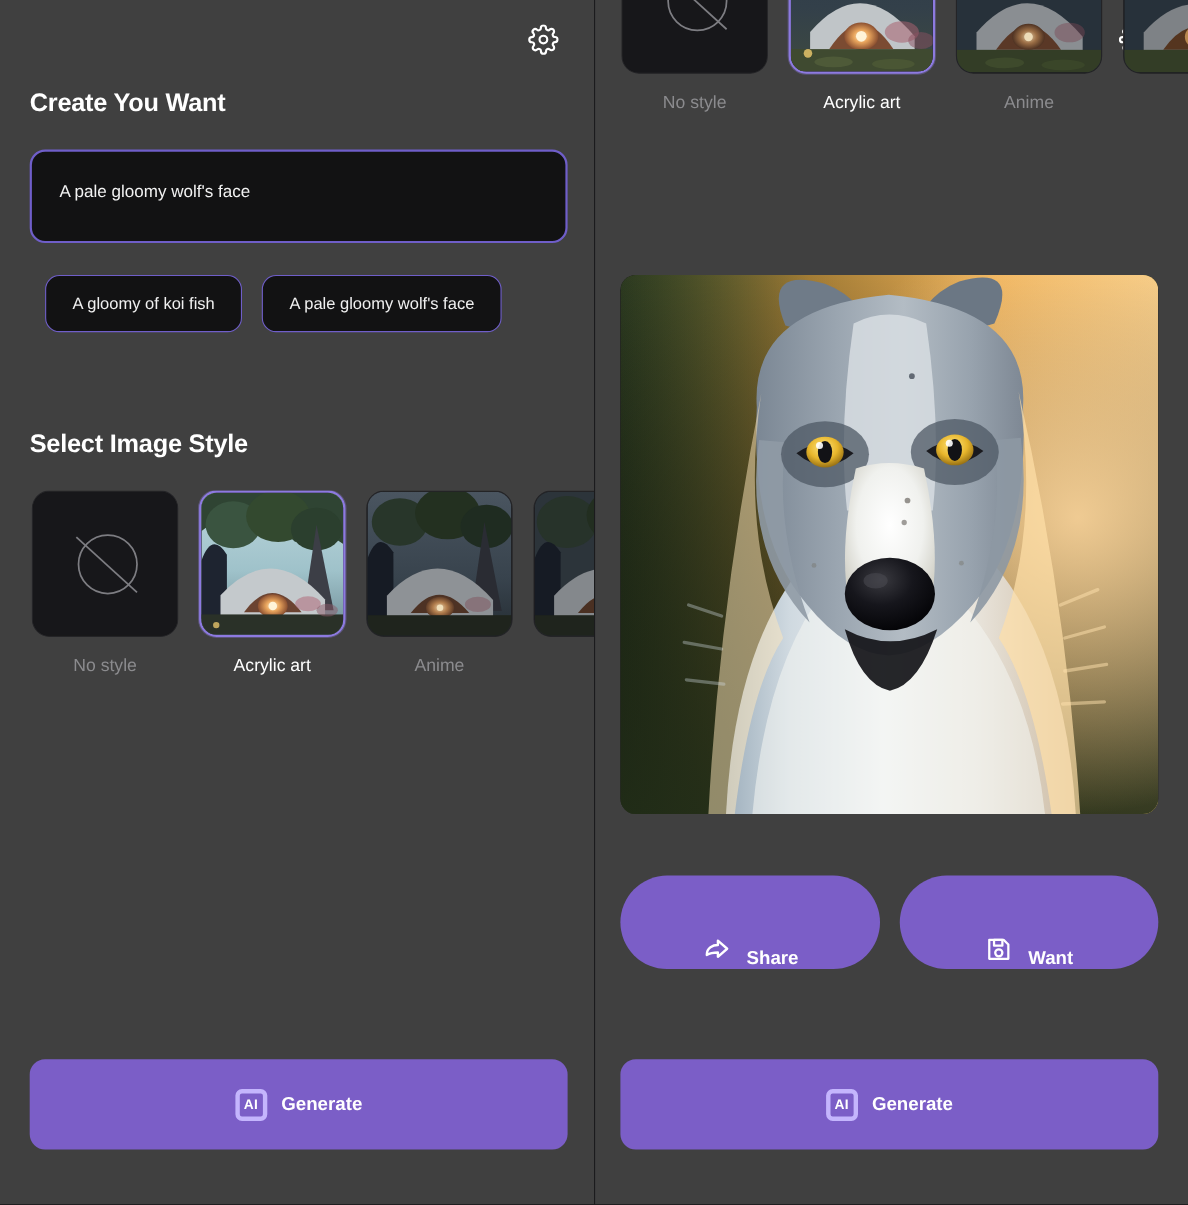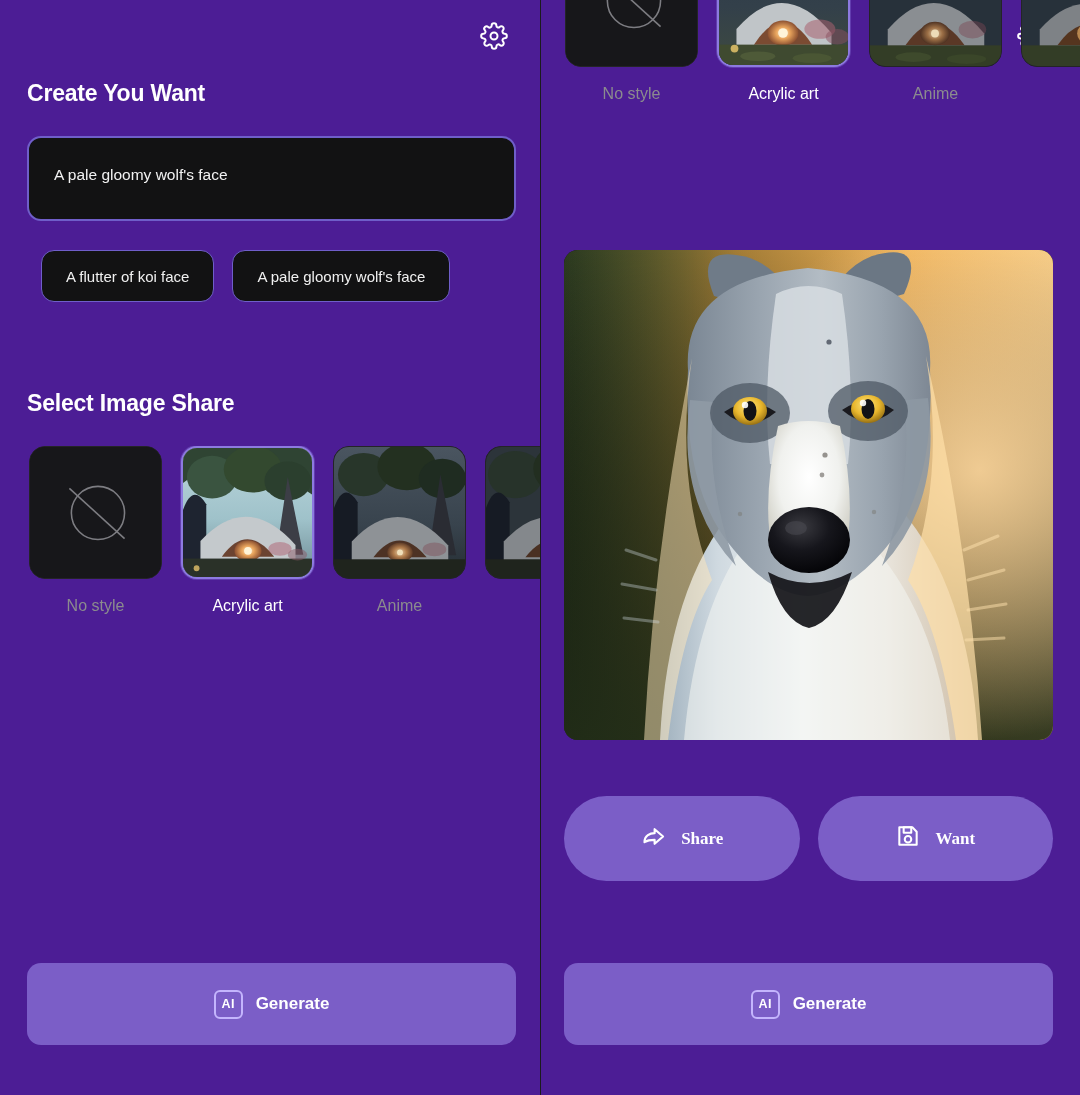--- a/index.html
+++ b/index.html
@@ -17,21 +17,21 @@
     width: 1080px;
     height: 1095px;
     display: flex;
     background: #0d0d0e;
   }
 
   
   .panel {
     position: relative;
     height: 1095px;
-    background: #4c1d95;
+    background: #404040;
     overflow: hidden;
   }
   .panel-left  { width: 540px; }
   .panel-right { width: 540px; border-left: 1px solid #1b1b1d; }
 
   
   .gear-btn {
     position: absolute;
     top: 22px;
     width: 32px;
@@ -182,28 +182,28 @@
     display: flex;
     gap: 18px;
   }
   .pill-btn {
     flex: 1;
     height: 85px;
     border-radius: 44px;
     background: #7b5ec7;
     border: none;
     display: flex;
-    align-items: center;
+    align-items: flex-end;
     justify-content: center;
     gap: 14px;
     color: #ffffff;
     font-size: 17px;
     font-weight: bold;
     cursor: pointer;
-    font-family: Liberation Serif, serif;
+    font-family: Liberation Sans, sans-serif;
   }
 
   
   .generate-btn {
     position: absolute;
     top: 963px;
     height: 82px;
     border-radius: 14px;
     background: #7b5ec7;
     border: none;
@@ -216,21 +216,21 @@
     font-weight: bold;
     cursor: pointer;
     font-family: "Liberation Sans", sans-serif;
   }
   .generate-left  { left: 27px; width: 489px; }
   .generate-right { left: 23px; width: 489px; }
 
   .ai-badge {
     width: 29px;
     height: 29px;
-    border: 2px solid #c4b5fd;
+    border: 4px solid #c4b5fd;
     border-radius: 6px;
     display: flex;
     align-items: center;
     justify-content: center;
     font-size: 12.5px;
     font-weight: bold;
     letter-spacing: 0.3px;
     color: #ffffff;
   }
 </style>
@@ -250,25 +250,25 @@
       </span>
     </div>
 
     <div class="heading heading-create">Create You Want</div>
 
     <div class="prompt-box">
       <div class="prompt-text">A pale gloomy wolf's face</div>
     </div>
 
     <div class="chips">
-      <div class="chip">A flutter of koi face</div>
+      <div class="chip">A gloomy of koi fish</div>
       <div class="chip">A pale gloomy wolf's face</div>
     </div>
 
-    <div class="heading heading-style">Select Image Share</div>
+    <div class="heading heading-style">Select Image Style</div>
 
     <div class="style-row-left">
       <div class="style-strip">
 
         <div class="style-item">
           <div class="thumb">
             <svg viewBox="0 0 133 133">
               <rect width="133" height="133" fill="#17171a"></rect>
               <circle cx="69" cy="67" r="27" fill="none" stroke="#7d7d82" stroke-width="1.6"></circle>
               <line x1="40" y1="42" x2="96" y2="93" stroke="#7d7d82" stroke-width="1.6"></line>

